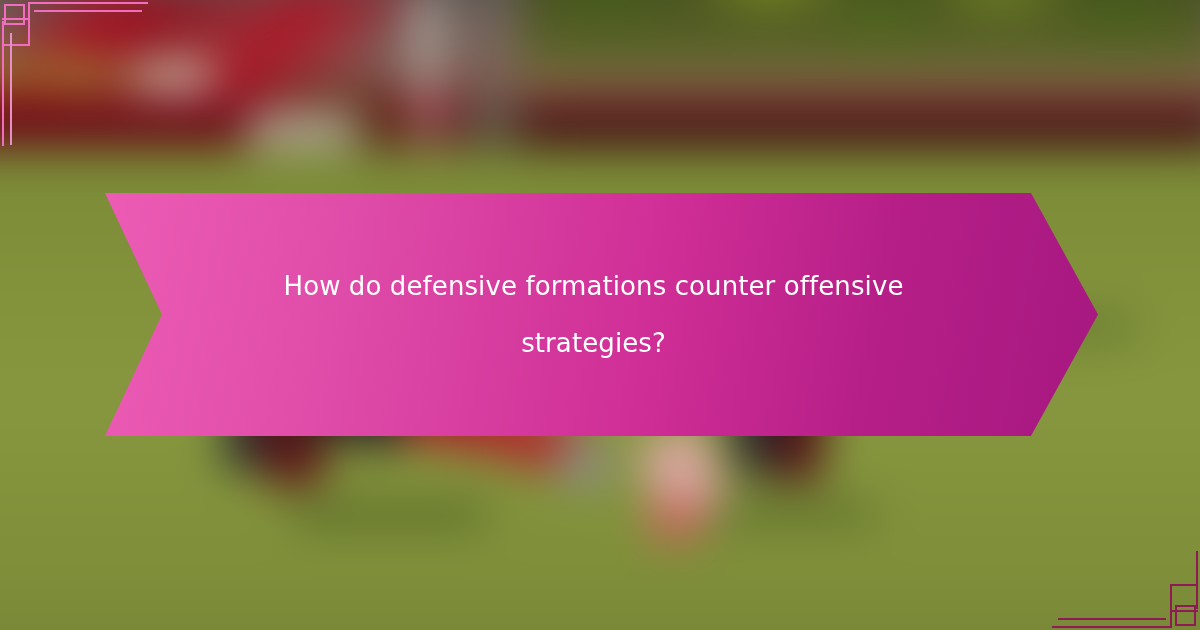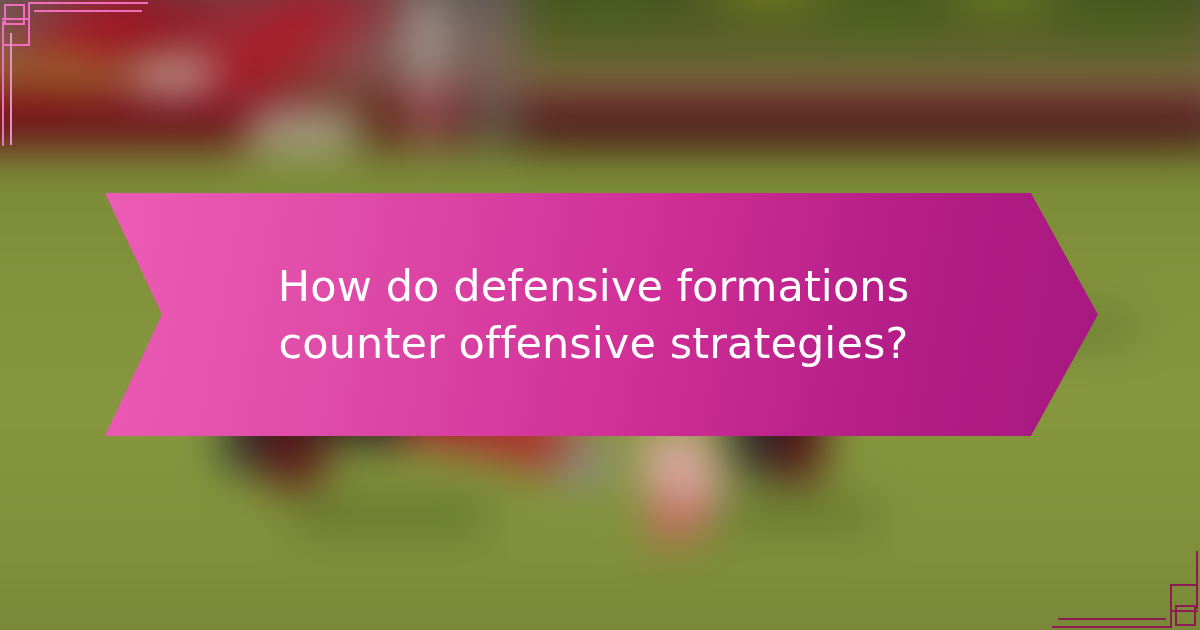--- a/index.html
+++ b/index.html
@@ -269,21 +269,21 @@
       0% 100%,
       5.74% 50%
     );
     display: flex;
     align-items: center;
     justify-content: center;
   }
   .banner-text {
     color: #ffffff;
     font-family: "DejaVu Sans", "Liberation Sans", sans-serif;
-    font-size: 43px;
+    font-size: 26px;
     font-weight: 400;
     line-height: 57px;
     text-align: center;
     letter-spacing: .1px;
     max-width: 700px;
     transform: translateX(-8px);
     text-rendering: optimizeLegibility;
   }
 </style>
 </head>

